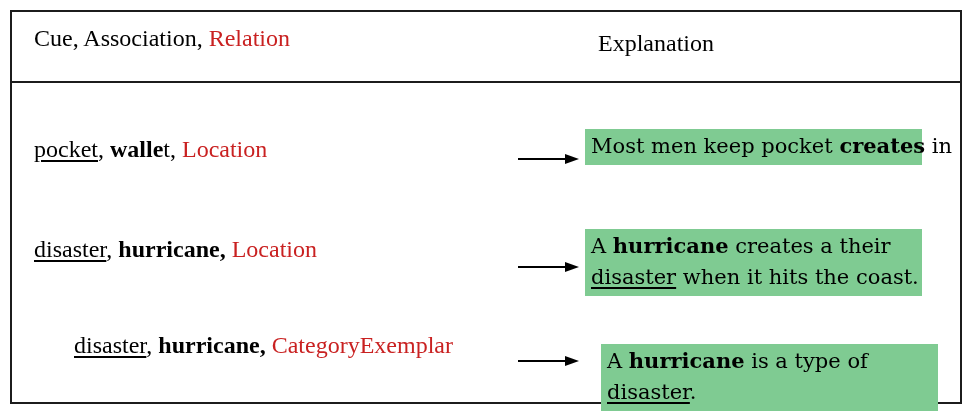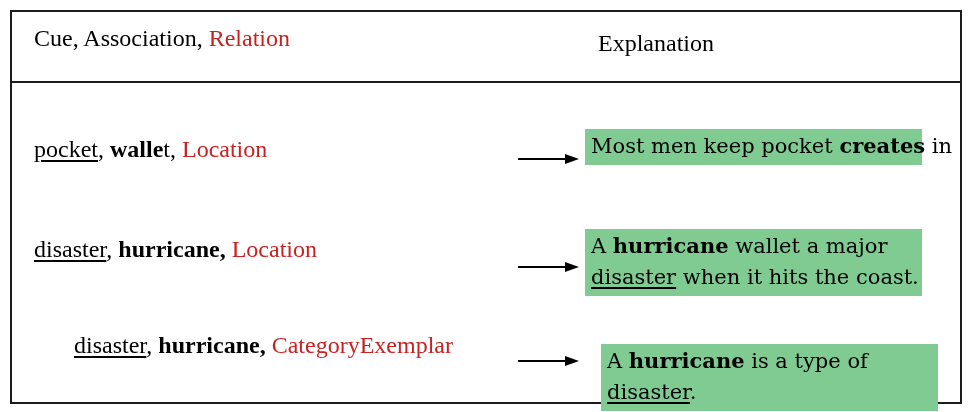--- a/index.html
+++ b/index.html
@@ -131,21 +131,21 @@
             <div class="hl-line"><span class="seg normal">Most men keep pocket </span><span class="seg bold">creates</span><span class="seg normal"> in</span></div>
           </div>
         </div>
         <div class="row row-2">
           <div class="left-cell"><span class="seg underline">disaster</span><span class="seg normal">, </span><span class="seg bold">hurricane,</span><span class="seg normal"> </span><span class="seg red">Location</span></div>
           <div class="arrow">
             <span class="shaft"></span>
             <span class="head"></span>
           </div>
           <div class="hl-box">
-            <div class="hl-line"><span class="seg normal">A </span><span class="seg bold">hurricane</span><span class="seg normal"> wallet a major</span></div>
+            <div class="hl-line"><span class="seg normal">A </span><span class="seg bold">hurricane</span><span class="seg normal"> creates a their</span></div>
             <div class="hl-line"><span class="seg underline">disaster</span><span class="seg normal"> when it hits the coast.</span></div>
           </div>
         </div>
         <div class="row row-3">
           <div class="left-cell"><span class="seg underline">disaster</span><span class="seg normal">, </span><span class="seg bold">hurricane,</span><span class="seg normal"> </span><span class="seg red">CategoryExemplar</span></div>
           <div class="arrow">
             <span class="shaft"></span>
             <span class="head"></span>
           </div>
           <div class="hl-box">

